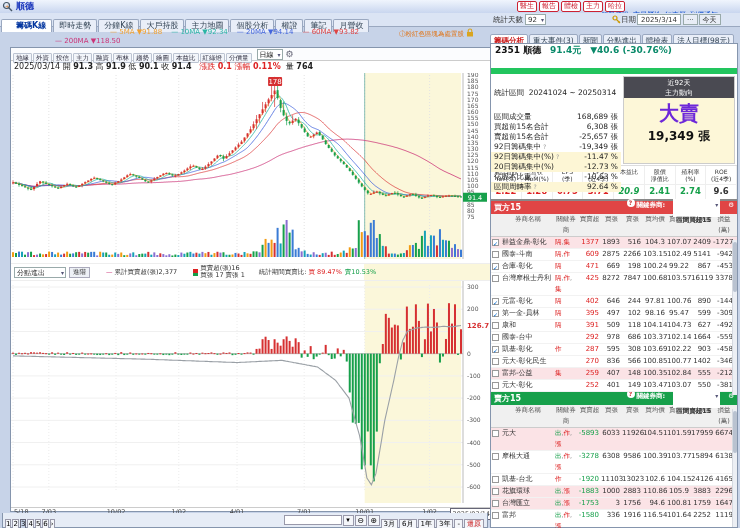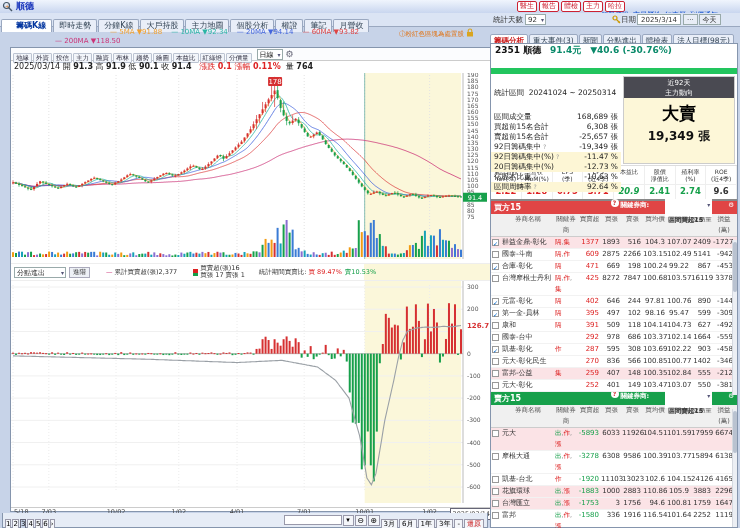--- a/index.html
+++ b/index.html
@@ -60,33 +60,33 @@
   .statsarea{position:relative;height:92px;border-bottom:1px solid #ddd;}
   .periodrow{font-size:7.5px;color:#222;padding:14px 3px;}
   .strow{display:flex;font-size:7.5px;line-height:10px;padding:0 3px;width:130px;color:#222;}
   .strow.yl{background:#fdf6d5;}
   .strow .lbl{white-space:nowrap;}
   .strow .q{color:#999;font-size:6px;margin-left:2px;}
   .strow .val{margin-left:auto;white-space:nowrap;}
   .trendbox{position:absolute;right:2px;top:2px;width:112px;height:88px;border:1px solid #ccc;}
   .tb-head{background:#4a4a52;color:#fff;font-size:7px;line-height:10px;text-align:center;height:21px;padding-top:1px;}
   .tb-body{background:#fdf7d8;text-align:center;height:65px;}
-  .tb-act{color:#000000;font-weight:bold;font-size:17px;line-height:30px;}
+  .tb-act{color:#6d28d9;font-weight:bold;font-size:20px;line-height:30px;}
   .tb-amt{color:#111;font-weight:bold;font-size:12px;}
   .metrics{height:35px;display:grid;grid-template-columns:repeat(8,1fr);border-bottom:2px solid #888;}
   .mh{font-size:6px;color:#333;text-align:center;line-height:7px;padding-top:2px;border-right:1px solid #eee;}
   .mv{font-size:8.5px;font-weight:bold;text-align:center;line-height:13px;border-right:1px solid #eee;border-top:1px solid #eee;}
   
   .bs-head{height:13px;color:#fff;font-size:8px;line-height:13px;padding:0 3px;display:flex;align-items:center;}
   .bs-head.red{background:#e04545;}
   .bs-head.green{background:#17a04b;}
   .bs-head .ttl{font-weight:bold;}
   .bs-head .hr{margin-left:auto;display:flex;align-items:flex-start;font-size:6.5px;font-weight:bold;}
   .qmark{display:inline-block;width:8px;height:8px;border-radius:50%;background:#fff;color:#c33;font-size:6px;line-height:8px;text-align:center;margin-right:2px;}
-  .bs-select{border:1px solid #fff;background:#fff;color:#333;font-size:6.5px;height:14px;line-height:9px;padding:16px 8px 0 2px;position:relative;margin:0 16px;}
+  .bs-select{border:1px solid #fff;background:#fff;color:#333;font-size:6.5px;height:14px;line-height:9px;padding:16px 8px 0 2px;position:relative;margin:0 8px;}
   .bs-select:after{content:"▾";position:absolute;right:1px;top:0;font-size:6px;color:#557;}
   .bs-cols,.bs-row{display:grid;grid-template-columns:11px 52px 24px 23px 21px 21px 24px 24px 22px 22px;}
   .bs-cols{background:#f0f0f0;border-bottom:1px solid #ccc;font-size:6.5px;color:#555;line-height:11px;text-align:center;}
   .bs-row{font-size:7px;line-height:11px;border-bottom:1px solid #f2f2f2;color:#333;}
   .bs-row.pink{background:#fbe3e6;}
   .bs-row .c{text-align:right;padding-right:2px;}
   .bs-row .nm{white-space:nowrap;overflow:hidden;text-align:left;}
   .bs-row .mk{text-align:left;padding-left:1px;font-size:6.5px;}
   .chk{display:inline-block;width:7px;height:7px;border:1px solid #999;background:#fff;margin:2px 0 0 1px;font-size:6px;line-height:7px;text-align:center;color:#06c;}
   .netbuy{color:#d22;}

